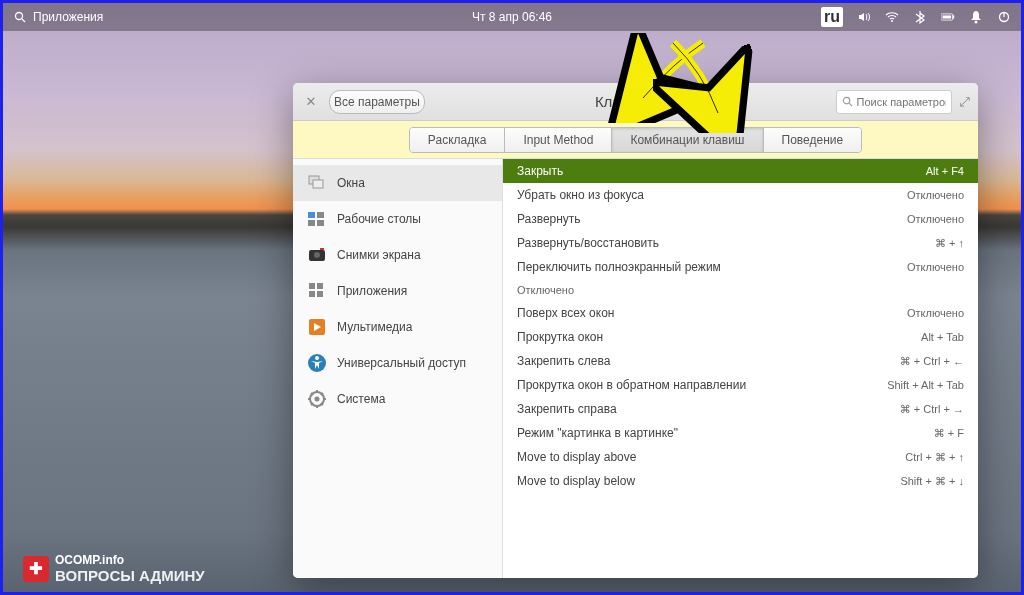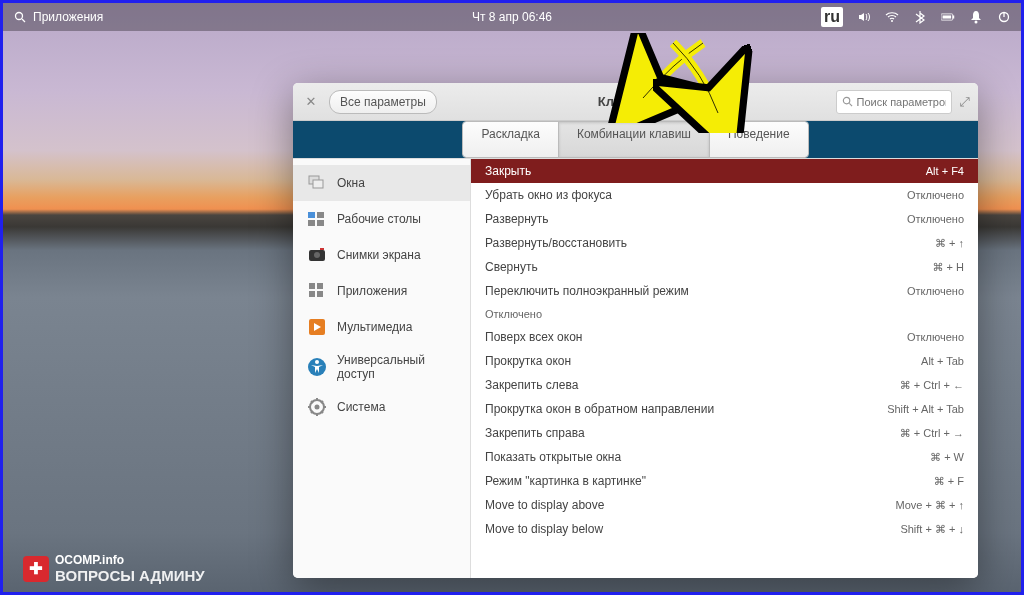--- a/index.html
+++ b/index.html
@@ -7,38 +7,38 @@
 .desktop{width:100%;height:100%;background:linear-gradient(to bottom,#b8a8c8 0%,#c9b8d3 15%,#d4c2cc 25%,#d9b896 30%,#e8a060 33%,#f09050 35%,#4a4540 36%,#3a3835 38%,#6a7480 42%,#7a8490 50%,#6a7480 90%,#5a6470 100%)}
 .topbar{height:28px;background:rgba(0,0,0,.3);display:flex;align-items:center;color:#fff;font-size:12px;padding:0 10px;position:relative}
 .topbar-left{display:flex;align-items:center;gap:6px}
 .topbar-center{position:absolute;left:50%;transform:translateX(-50%)}
 .topbar-right{margin-left:auto;display:flex;align-items:center;gap:14px}
 .lang-badge{background:#fff;color:#333;padding:1px 3px;border-radius:2px;font-size:16px;font-weight:bold}
 .tb-icon{width:14px;height:14px;display:inline-flex;align-items:center;justify-content:center}
 .window{position:absolute;left:290px;top:80px;width:685px;height:495px;background:#f5f5f5;border-radius:5px;box-shadow:0 10px 40px rgba(0,0,0,.4);display:flex;flex-direction:column;overflow:hidden}
 .titlebar{height:38px;background:linear-gradient(#ececec,#e0e0e0);border-bottom:1px solid #ccc;display:flex;align-items:center;padding:0 8px;position:relative}
 .close-btn{width:20px;height:20px;border-radius:3px;display:flex;align-items:center;justify-content:center;color:#888;cursor:pointer;font-size:13px}
-.all-params{margin-left:8px;padding:4px 10px;background:linear-gradient(#fdfdfd,#efefef);border:1px solid #bbb;border-radius:11px;font-size:12px;color:#555;cursor:pointer}
-.title{position:absolute;left:50%;transform:translateX(-50%);font-size:13px;font-weight:700;color:#444}
+.all-params{margin-left:8px;padding:4px 4px;background:linear-gradient(#fdfdfd,#efefef);border:1px solid #bbb;border-radius:11px;font-size:12px;color:#555;cursor:pointer}
+.title{position:absolute;left:50%;transform:translateX(-50%);font-size:15px;font-weight:400;color:#444}
 .search-box{margin-left:auto;width:116px;height:24px;background:#fff;border:1px solid #ccc;border-radius:3px;display:flex;align-items:center;padding:0 5px;gap:4px}
 .search-box input{border:none;outline:none;width:100%;font-size:11px;color:#888}
 .expand-btn{margin-left:8px;color:#888;cursor:pointer;font-size:13px}
-.tabbar{height:38px;display:flex;justify-content:center;border-bottom:1px solid #ddd;background:#0c4a6e}
+.tabbar{height:38px;display:flex;align-items:center;justify-content:center;border-bottom:1px solid #ddd;background:#fef9c3}
 .tabs{display:flex;border:1px solid #bbb;border-radius:4px;overflow:hidden}
 .tab{padding:5px 18px;font-size:12px;color:#555;background:linear-gradient(#fdfdfd,#efefef);border-right:1px solid #bbb;cursor:pointer}
 .tab:last-child{border-right:none}
 .tab.active{background:linear-gradient(#e4e4e4,#d8d8d8);box-shadow:inset 0 1px 3px rgba(0,0,0,.15)}
 .body{flex:1;display:flex;overflow:hidden}
-.sidebar{width:178px;background:#fafafa;border-right:1px solid #ddd;padding:6px 0}
+.sidebar{width:210px;background:#fafafa;border-right:1px solid #ddd;padding:6px 0}
 .side-item{display:flex;align-items:center;gap:10px;padding:8px 14px;font-size:12px;color:#444;cursor:pointer}
 .side-item.active{background:#e8e8e8}
 .side-icon{width:20px;height:20px;border-radius:3px;display:flex;align-items:center;justify-content:center;flex-shrink:0}
 .content{flex:1;background:#fff;overflow-y:auto}
 .row{display:flex;justify-content:space-between;align-items:center;padding:5px 14px;font-size:12px;color:#444;cursor:pointer}
-.row.selected{background:#7f1d1d;color:#fff}
+.row.selected{background:#4d7c0f;color:#fff}
 .row .shortcut{color:#666;font-size:11px}
 .row.selected .shortcut{color:#fff}
 .watermark{position:absolute;left:20px;bottom:8px;display:flex;align-items:center;gap:6px;color:#fff;font-weight:bold}
 .wm-icon{width:26px;height:26px;background:#d9292e;border-radius:4px;display:flex;align-items:center;justify-content:center;color:#fff;font-size:16px}
 .wm-text{font-size:12px}
 .wm-sub{font-size:15px;font-weight:bold;opacity:.9}
 .arrow{position:absolute;pointer-events:none}
 svg{display:block}
 </style>
 </head>
@@ -110,20 +110,21 @@
             </svg>
           </span>
         <input type="text" placeholder="Поиск параметров" style="">
       </div>
       <div class="expand-btn">⤢</div>
     </div>
 
     <div class="tabbar">
       <div class="tabs" id="tabs">
           <div class="tab">Раскладка</div>
+          <div class="tab">Input Method</div>
           <div class="tab active">Комбинации клавиш</div>
           <div class="tab">Поведение</div>
         </div>
     </div>
 
     <div class="body">
       <div class="sidebar" id="sidebar">
           <div class="side-item active">
             <span class="side-icon">
               <svg width="20" height="20">
@@ -206,24 +207,20 @@
           </div>
           <div class="row">
             <span>Развернуть</span>
             <span class="shortcut">Отключено</span>
           </div>
           <div class="row">
             <span>Развернуть/восстановить</span>
             <span class="shortcut">⌘ + ↑</span>
           </div>
           <div class="row">
-            <span>Свернуть</span>
-            <span class="shortcut">⌘ + H</span>
-          </div>
-          <div class="row">
             <span>Переключить полноэкранный режим</span>
             <span class="shortcut">Отключено</span>
           </div>
           <div class="row">
             <span class="shortcut">Отключено</span>
           </div>
           <div class="row">
             <span>Поверх всех окон</span>
             <span class="shortcut">Отключено</span>
           </div>
@@ -237,30 +234,26 @@
           </div>
           <div class="row">
             <span>Прокрутка окон в обратном направлении</span>
             <span class="shortcut">Shift + Alt + Tab</span>
           </div>
           <div class="row">
             <span>Закрепить справа</span>
             <span class="shortcut">⌘ + Ctrl + →</span>
           </div>
           <div class="row">
-            <span>Показать открытые окна</span>
-            <span class="shortcut">⌘ + W</span>
-          </div>
-          <div class="row">
             <span>Режим "картинка в картинке"</span>
             <span class="shortcut">⌘ + F</span>
           </div>
           <div class="row">
             <span>Move to display above</span>
-            <span class="shortcut">Move + ⌘ + ↑</span>
+            <span class="shortcut">Ctrl + ⌘ + ↑</span>
           </div>
           <div class="row">
             <span>Move to display below</span>
             <span class="shortcut">Shift + ⌘ + ↓</span>
           </div>
         </div>
     </div>
   </div>
 
   <svg class="arrow" style="left:590px;top:30px" width="140" height="90">

